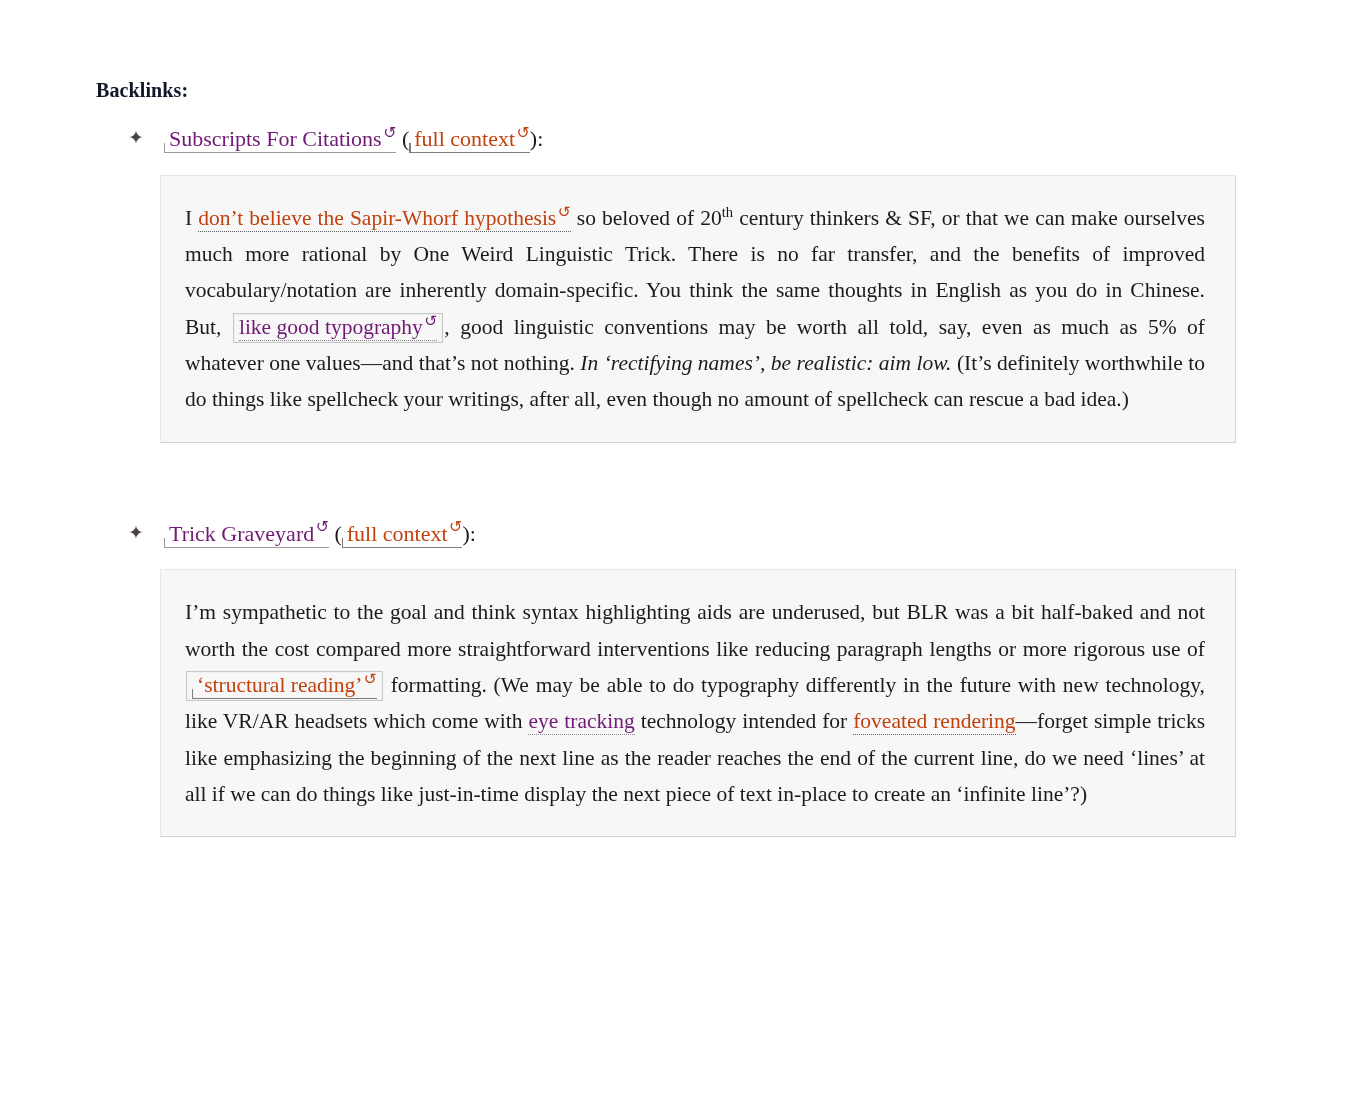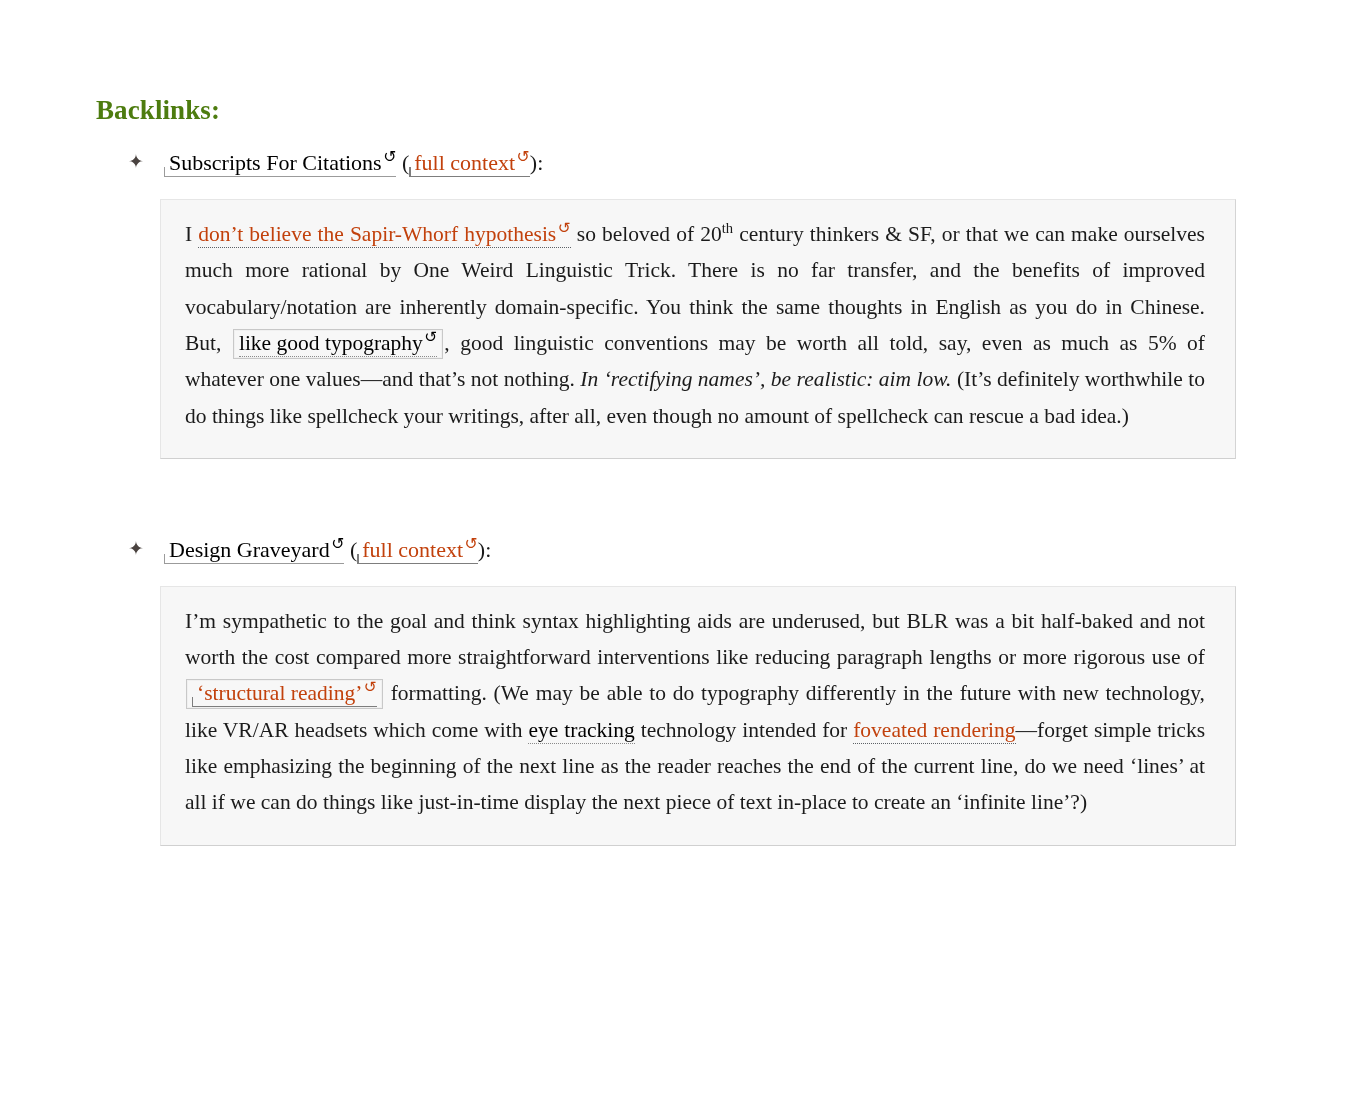--- a/index.html
+++ b/index.html
@@ -18,25 +18,25 @@
   .page {
     position: relative;
     width: 1356px;
     min-height: 1098px;
     box-sizing: border-box;
     padding: 78px 120px 40px 96px;
   }
 
   
   .backlinks-heading {
-    font-size: 27px;
+    font-size: 20px;
     font-weight: 700;
     letter-spacing: .1px;
-    color: #4d7c0f;
-    margin: 16px 0 22px 0;
+    color: #0f172a;
+    margin: 0 0 22px 0;
     line-height: 1.2;
   }
 
   
   .backlink-list {
     list-style: none;
     margin: 0;
     padding: 0;
   }
   .backlink-item { margin: 0 0 0 0; }
@@ -74,21 +74,21 @@
   }
   .lnk.solid::before {
     content: "";
     position: absolute;
     left: 0;
     bottom: -1px;
     width: 1.4px;
     height: 10px;
     background: #9b9b9b;
   }
-  .lnk.grey   { color: #000000; }
+  .lnk.grey   { color: #701a75; }
   .lnk.dark   { color: #c2410c; }
   .lnk.dark.solid  { border-bottom-color: #7d7d7d; }
   .lnk.dark.solid::before { background: #7d7d7d; }
 
   
   .lnk.dotted {
     border-bottom: 1.6px dotted #8a8a8a;
     padding-bottom: 1px;
   }
   .lnk.dotted.dark { border-bottom-color: #5d6166; }
@@ -106,21 +106,21 @@
   .paren { color: #1a1a1a; }
 
   
   .quote-box {
     background: #f7f7f7;
     border: 1px solid #e6e6e6;
     border-right-color: #d4d4d4;
     border-bottom-color: #d0d0d0;
     box-sizing: border-box;
     margin: 0 0 0 64px;
-    padding: 16px 30px 24px 24px;
+    padding: 24px 30px 24px 24px;
   }
   .quote-box p {
     margin: 0;
     font-size: 21.5px;
     line-height: 1.69;
     text-align: justify;
     text-justify: inter-word;
     color: #1b1b1b;
     hyphens: manual;
   }
@@ -164,21 +164,21 @@
       <blockquote class="quote-box">
         <p><span>I </span><a class="lnk dotted dark" href="#"><span>don’t believe the Sapir-Whorf hypothesis</span><span class="ico-reload">↺</span></a><span> so beloved of 20</span><sup class="ord">th</sup><span> century thinkers &amp; SF, or that we can make ourselves much more rational by One Weird Linguistic Trick. There is no far transfer, and the benefits of improved vocabulary/notation are inherently domain-specific. You think the same thoughts in English as you do in Chinese. But,&nbsp;</span><span class="boxed"><a class="lnk dotted grey" href="#"><span>like good typography</span><span class="ico-reload">↺</span></a></span><span>, good linguistic conventions may be worth all told, say, even as much as 5% of whatever one values—and that’s not nothing. </span><span class="it">In ‘rectifying names’, be realistic: aim low.</span><span> (It’s definitely worthwhile to do things like spellcheck your writings, after all, even though no amount of spellcheck can rescue a bad idea.)</span></p>
       </blockquote>
     </li>
 
     <li class="backlink-item">
 
       <div class="backlink-title-row">
         <span class="star-bullet">✦</span>
 
-        <a class="lnk solid grey" href="#"><span>Design Graveyard</span><span class="ico-reload">↺</span></a><span class="paren"> (</span><a class="lnk solid dark" href="#"><span>full context</span><span class="ico-reload">↺</span></a><span class="paren">):</span>
+        <a class="lnk solid grey" href="#"><span>Trick Graveyard</span><span class="ico-reload">↺</span></a><span class="paren"> (</span><a class="lnk solid dark" href="#"><span>full context</span><span class="ico-reload">↺</span></a><span class="paren">):</span>
       </div>
 
       <blockquote class="quote-box">
         <p><span>I’m sympathetic to the goal and think syntax highlighting aids are underused, but BLR was a bit half-baked and not worth the cost compared more straightforward interventions like reducing paragraph lengths or more rigorous use of </span><span class="boxed"><a class="lnk solid dark" href="#"><span>‘structural reading’</span><span class="ico-reload">↺</span></a></span><span> formatting. (We may be able to do typography differently in the future with new technology, like VR/AR headsets which come with </span><a class="lnk dotted grey" href="#"><span>eye tracking</span></a><span> technology intended for </span><a class="lnk dotted dark" href="#"><span>foveated rendering</span></a><span>—forget simple tricks like emphasizing the beginning of the next line as the reader reaches the end of the current line, do we need ‘lines’ at all if we can do things like just-in-time display the next piece of text in-place to create an ‘infinite line’?)</span></p>
       </blockquote>
     </li>
 
   </ul>
 </div>
 

